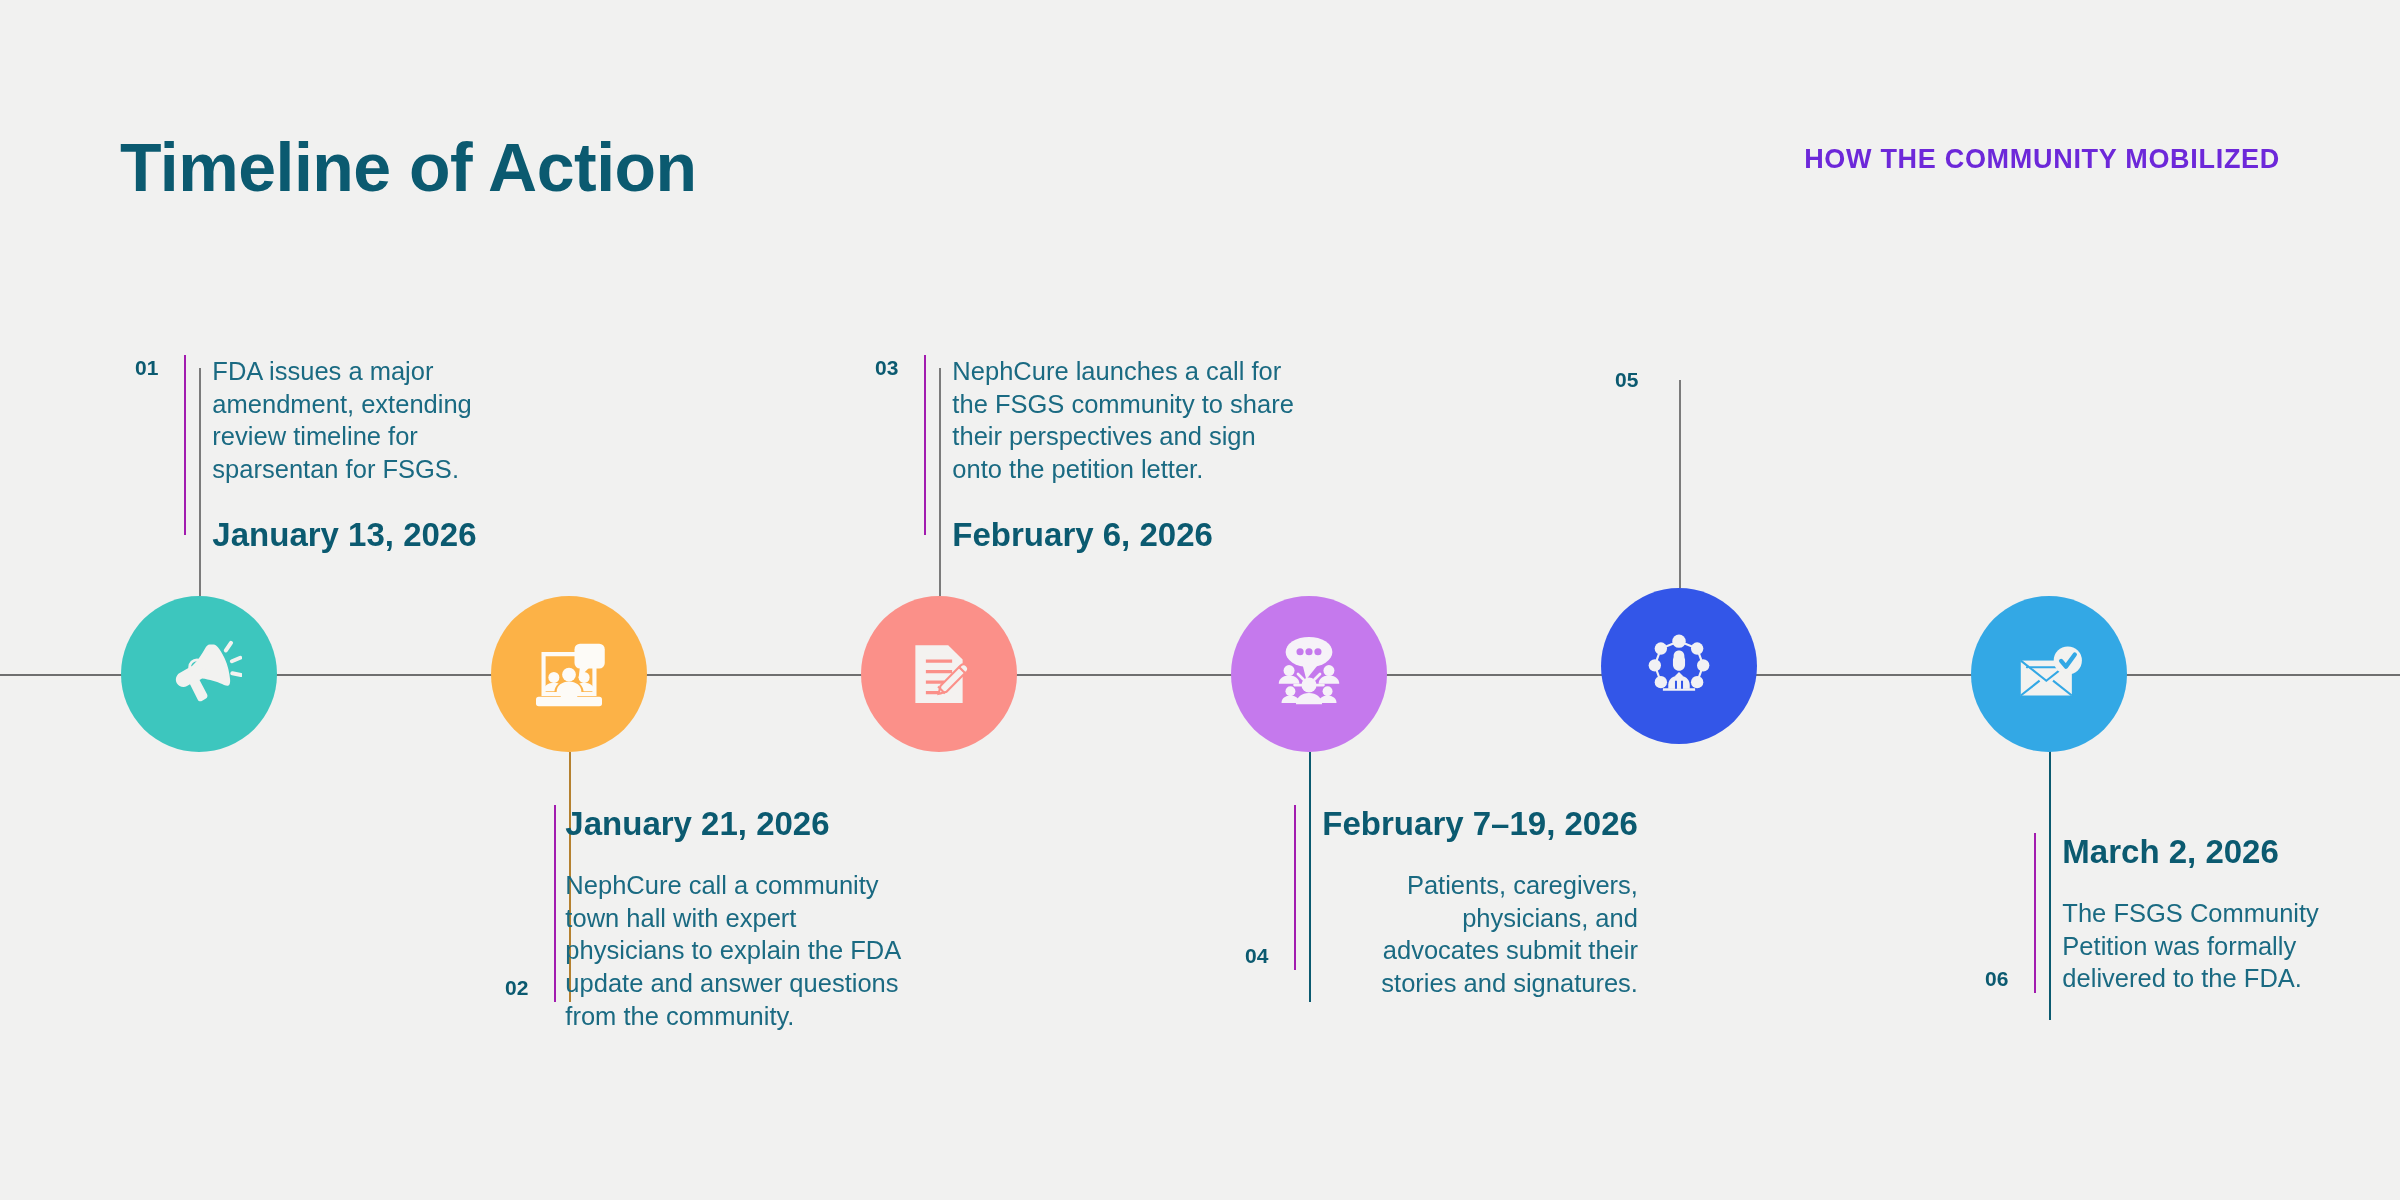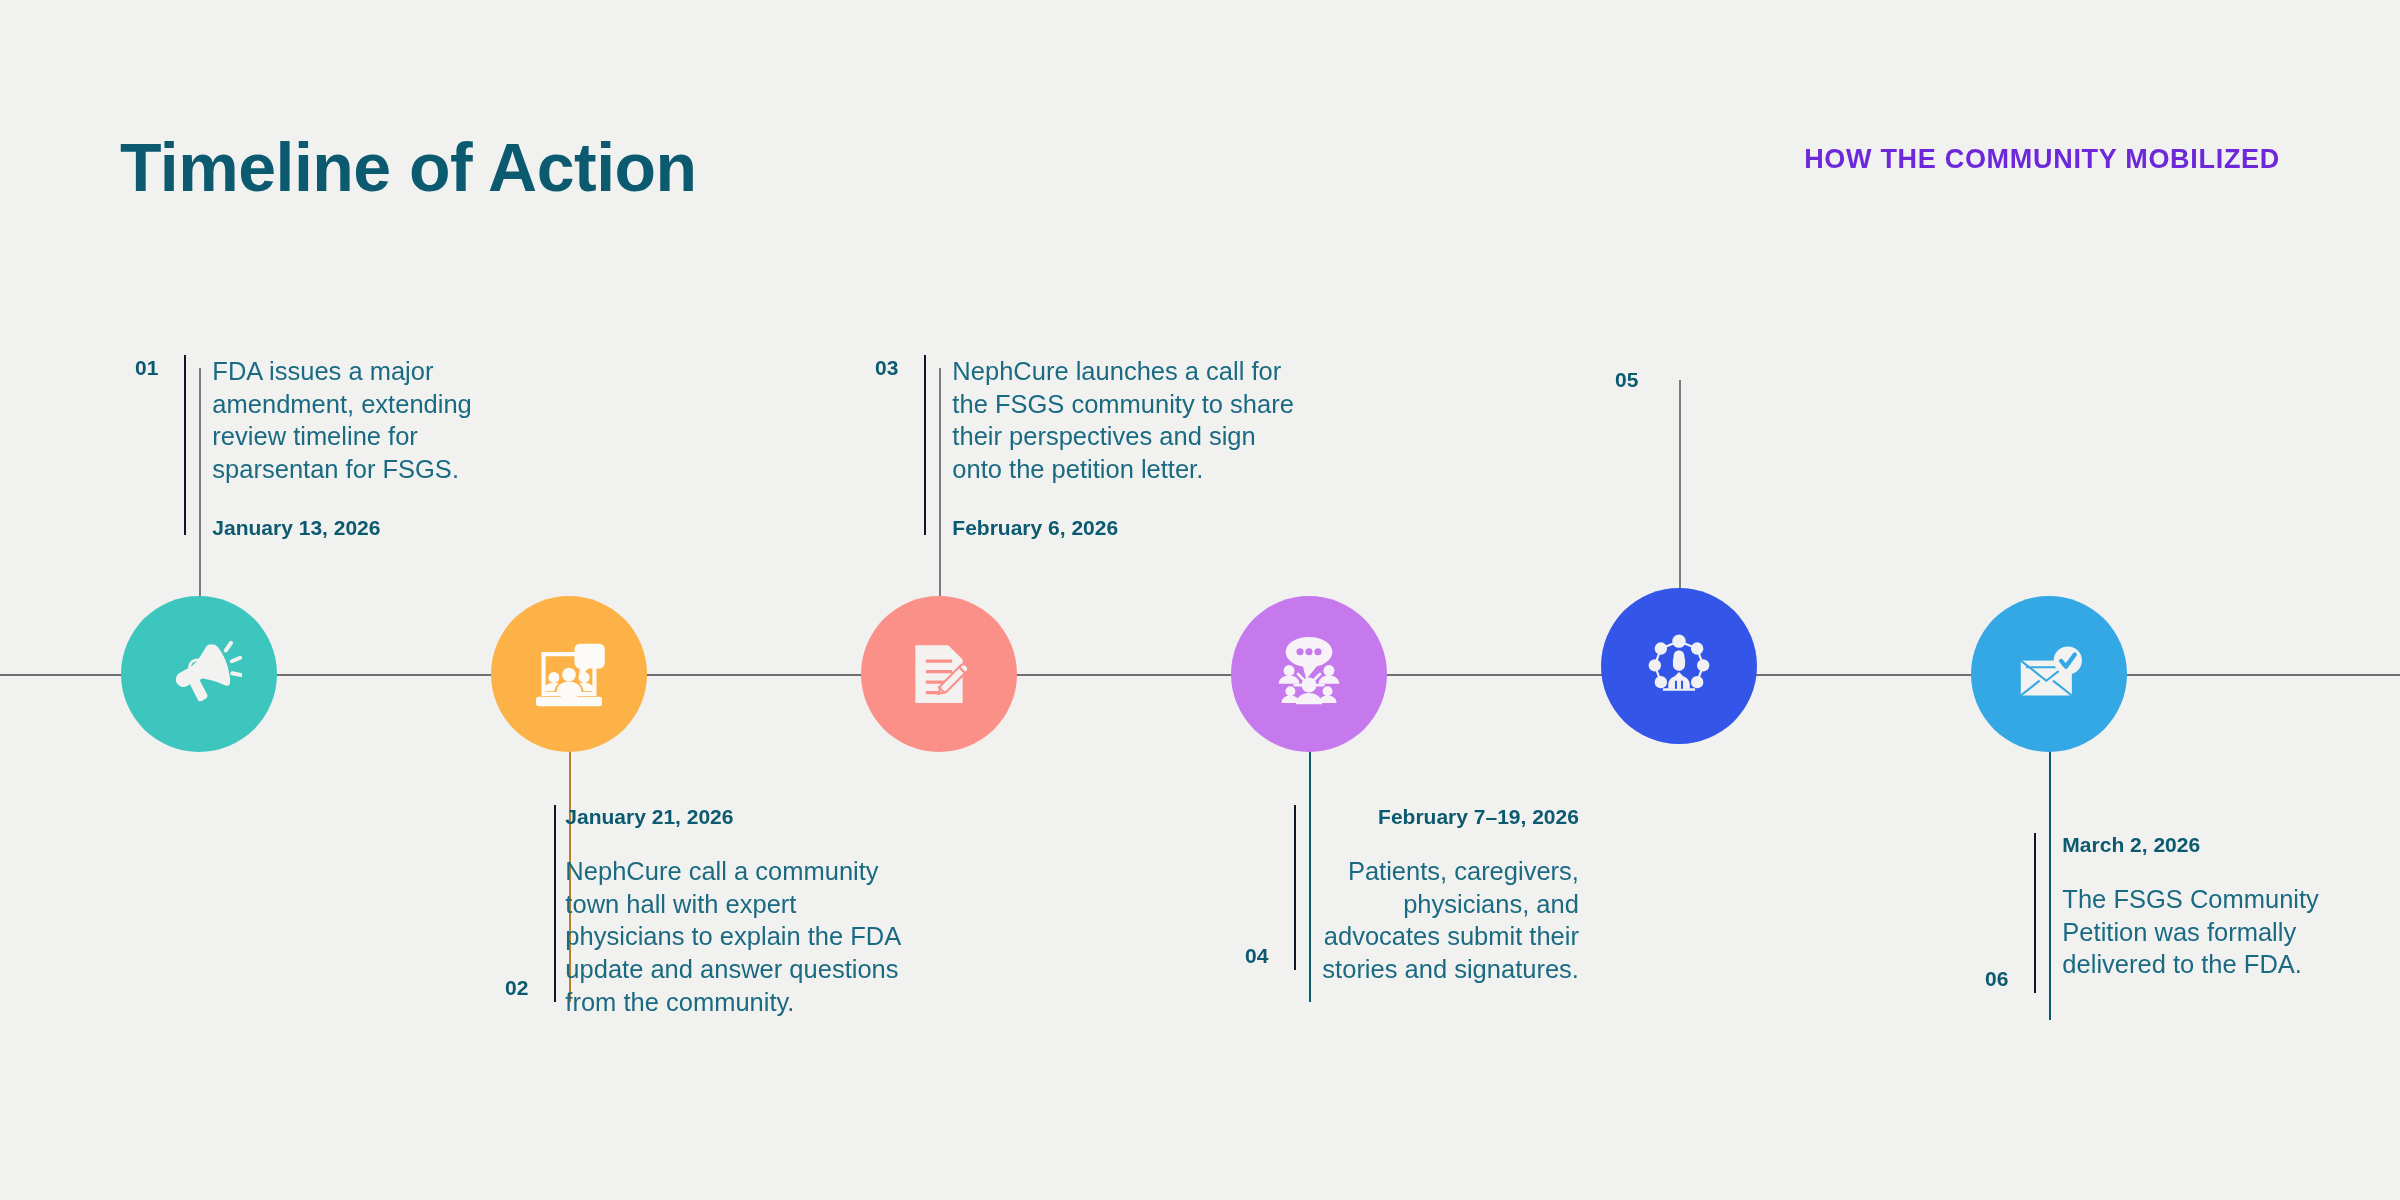--- a/index.html
+++ b/index.html
@@ -77,31 +77,31 @@
     align-items: flex-start;
   }
   .entry-num {
     font-size: 21px;
     font-weight: bold;
     color: #0b5a70;
     line-height: 1;
     white-space: nowrap;
   }
   .entry-body {
-    border-left: 2px solid #0f172a;
+    border-left: 2px solid #a21caf;
     padding-left: 26px;
   }
   .entry-desc {
     font-size: 25.5px;
     line-height: 1.28;
     color: #1a6a82;
     white-space: pre-line;
   }
   .entry-date {
-    font-size: 21px;
+    font-size: 33px;
     font-weight: bold;
     color: #0b5a70;
     white-space: nowrap;
   }
 
   
   .entry.above { align-items: flex-start; }
   .entry.above .entry-num { margin-right: 26px; padding-top: 2px; }
   .entry.above .entry-date { margin-top: 30px; }
 

